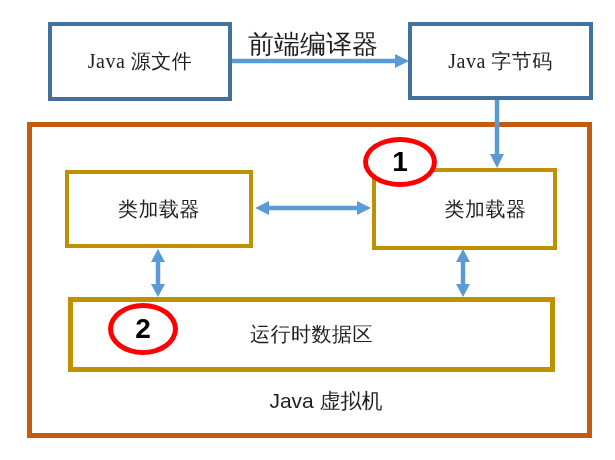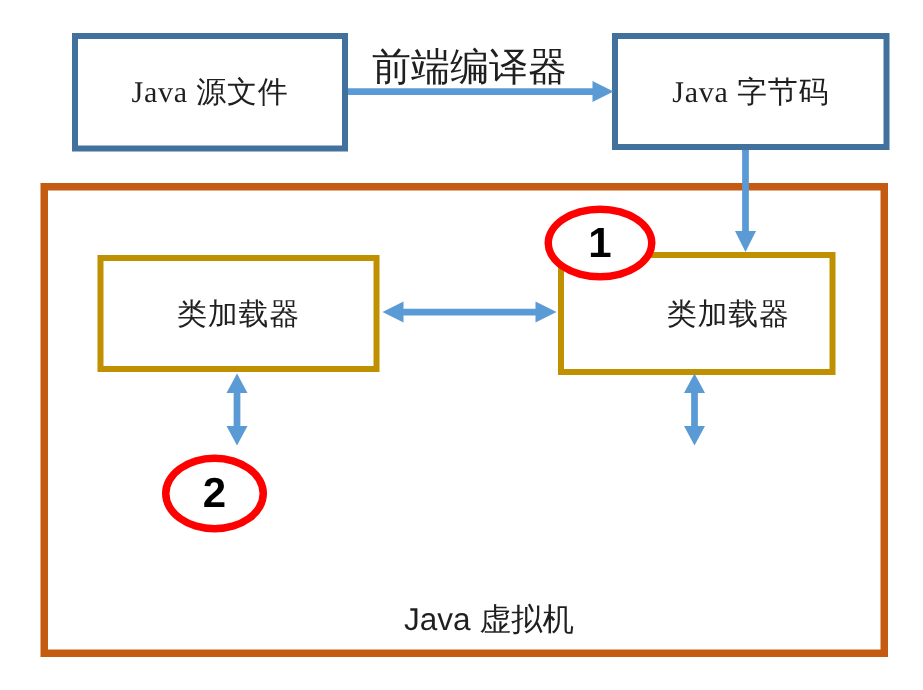--- a/index.html
+++ b/index.html
@@ -53,21 +53,21 @@
   .float-label {
     position: absolute;
     text-align: center;
     color: var(--text);
   }
   #label-frontend-compiler {
     left: 233px; top: 27px; width: 160px;
     font-size: 26px;
   }
   #label-jvm {
-    left: 236px; top: 399px; width: 180px;
+    left: 236px; top: 387px; width: 180px;
     font-size: 21px;
   }
 
   svg.overlay {
     position: absolute;
     left: 0; top: 0;
     width: 615px; height: 460px;
     pointer-events: none;
   }
   .arrow line   { stroke: var(--arrow-blue); stroke-width: 4.5px; }
@@ -106,20 +106,23 @@
   <div id="box-jvm"></div>
 
   <div class="box gold-box" id="box-execution-engine">
     <span>类加载器</span>
   </div>
 
   <div class="box gold-box" id="box-class-loader">
     <span>类加载器</span>
   </div>
 
+  <div class="box gold-box" id="box-runtime-data">
+    <span>运行时数据区</span>
+  </div>
 
   <div class="float-label" id="label-jvm">Java 虚拟机</div>
 
   <svg class="overlay" viewBox="0 0 615 460">
     <g class="arrow">
       <line x1="232" y1="61" x2="396" y2="61"></line>
       <polygon points="409,61 395,54 395,68"></polygon>
     </g>
     <g class="arrow">
       <line x1="497" y1="100" x2="497" y2="155"></line>

